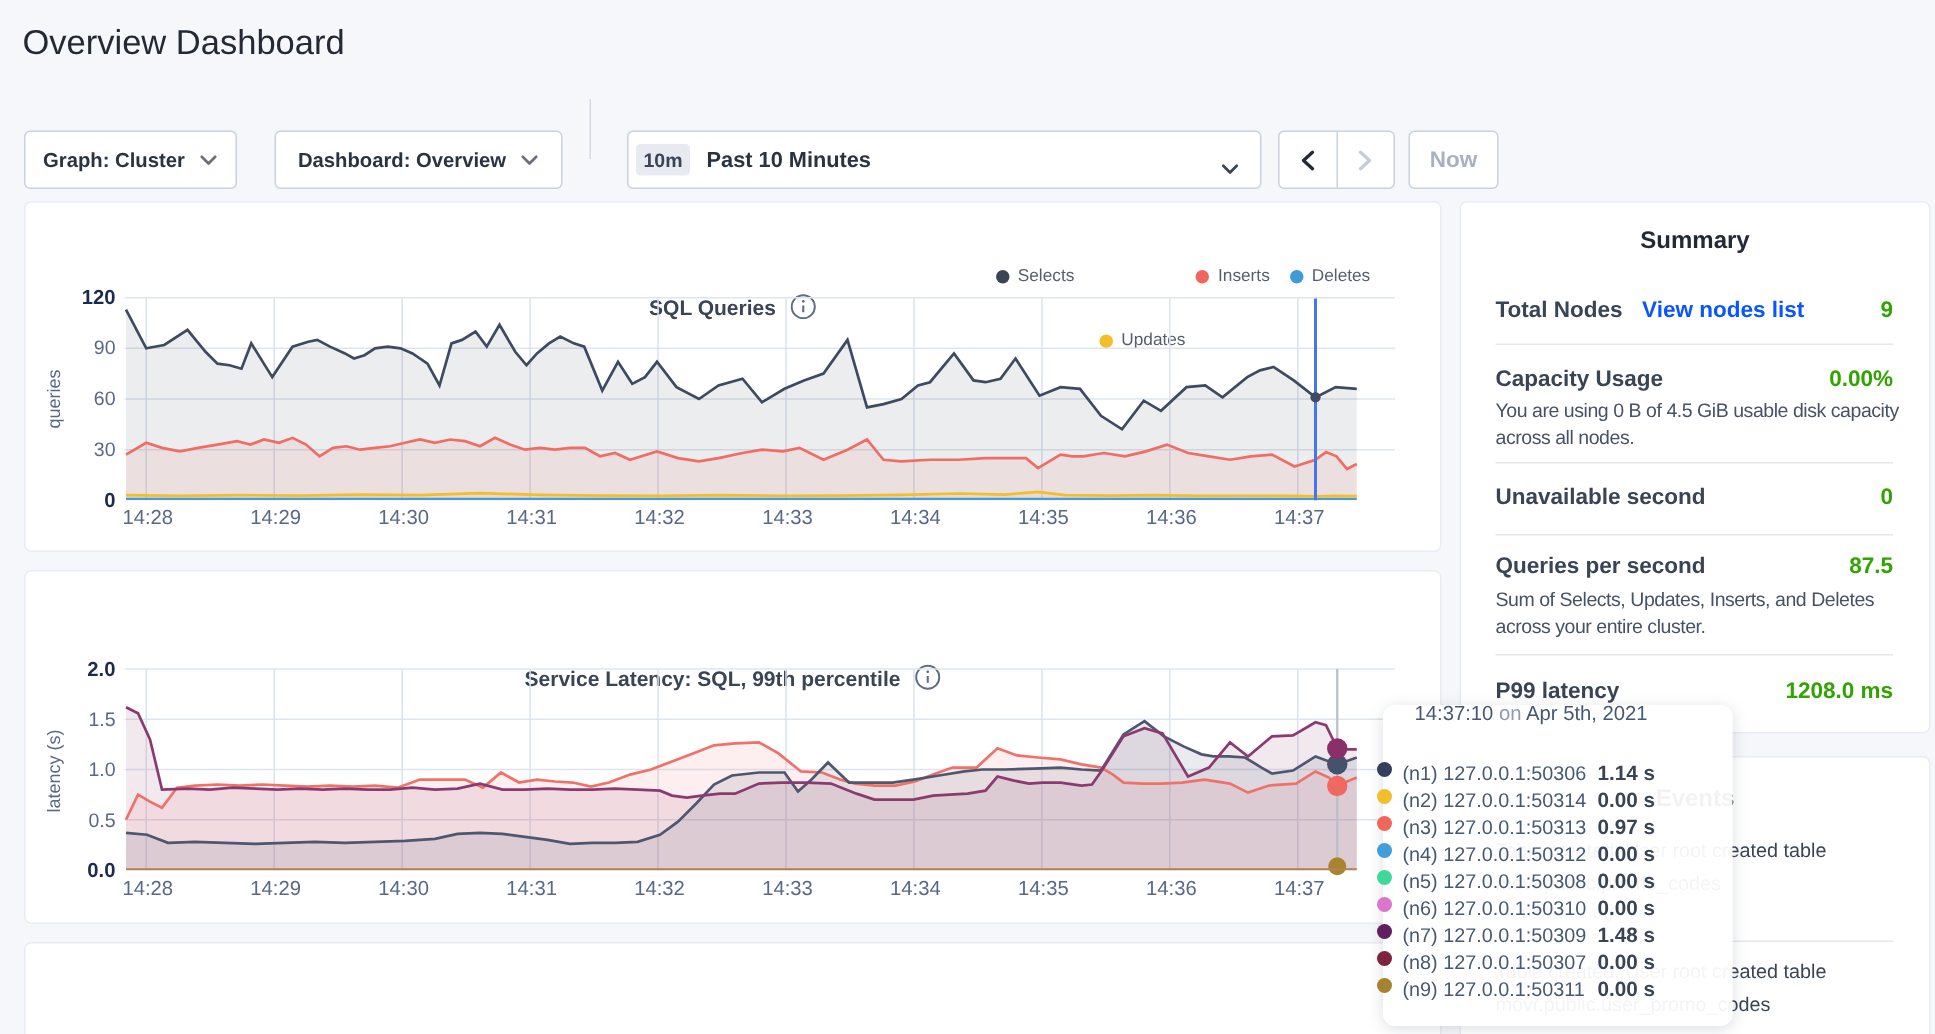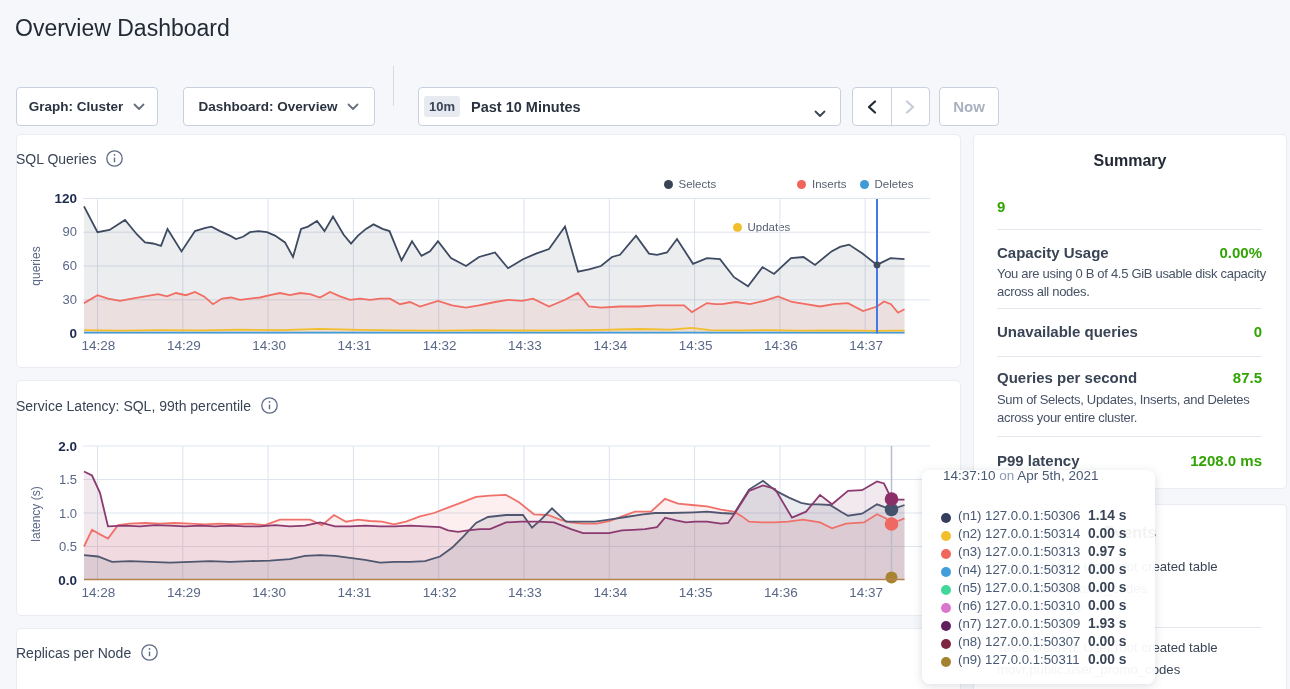--- a/index.html
+++ b/index.html
@@ -2,34 +2,34 @@
 <html><head><meta charset="utf-8"><style>
 
 * { margin:0; padding:0; box-sizing:border-box; }
 html,body { width:1290px; height:689px; overflow:hidden; background:#f5f7fa;
   font-family:"Liberation Sans", sans-serif; }
 .abs { position:absolute; }
 .panel { position:absolute; background:#fff; border:1px solid #e9ecf2; border-radius:5px; }
 .btn { position:absolute; background:#fff; border:1px solid #c9d0de; border-radius:4px;
   display:flex; align-items:center; justify-content:center; height:39px; top:67px;margin-top:20px; }
 .btn span { font-weight:bold; font-size:13.5px; color:#2b3340; margin-right:10px; }
-.ctitle { position:absolute; width:100%; display:flex; align-items:center; justify-content:flex-start;
-  font-weight:normal; font-size:14px; color:#394455; }
+.ctitle { position:absolute; width:100%; display:flex; align-items:center; justify-content:center;
+  font-weight:bold; font-size:14px; color:#394455;margin-top:46px; }
 svg text.ax { font-family:"Liberation Sans",sans-serif; font-size:13px; fill:#5a6887; text-anchor:end; }
 svg text.ax.b { font-weight:bold; fill:#1c2b4d; font-size:13.5px; }
 svg text.xl { font-family:"Liberation Sans",sans-serif; font-size:13.5px; fill:#5a6887; text-anchor:middle; }
 svg text.rl { font-family:"Liberation Sans",sans-serif; font-size:12px; fill:#5a6887; text-anchor:middle; }
 .leg { position:absolute; top:178px; display:flex; align-items:center; font-size:11.5px; color:#565f6e;text-align:right; }
 .leg i { width:9px; height:9px; border-radius:50%; display:inline-block; margin-right:6px; }
 .srow { position:absolute; left:997px; width:265px; display:flex; justify-content:space-between; align-items:baseline; }
 .srow .lbl { font-weight:bold; font-size:15px; color:#394455; }
 .srow .val { font-weight:bold; font-size:15px; color:#31a403; }
 .sdesc { position:absolute; left:997px; width:290px; font-size:13px; letter-spacing:-0.3px; color:#475266; line-height:17.5px; }
 .sdiv { position:absolute; left:997px; width:265px; border-top:1px solid #e4e8ee; }
-.ttrow { position:absolute; left:941px; display:flex; align-items:flex-end; font-size:13.2px; color:#475872; white-space:nowrap; }
+.ttrow { position:absolute; left:918px; display:flex; align-items:flex-start; font-size:13.2px; color:#475872; white-space:nowrap; }
 .ttrow i { width:10px; height:10px; border-radius:50%; display:inline-block; margin-right:7px; }
 .ttrow b { position:absolute; left:147px; color:#394455; font-size:13.8px; white-space:nowrap; }
 
 </style></head><body>
 <div class="abs" style="left:15px;top:15px;font-size:23px;color:#242a35;">Overview Dashboard</div>
 <div class="btn" style="left:16px;width:142px;">
     <span>Graph: Cluster</span>
     <svg width="12" height="8" viewBox="0 0 12 8">
       <polyline points="1.5,1.5 6,6 10.5,1.5" fill="none" stroke="#69707d" stroke-width="1.8" stroke-linecap="round" stroke-linejoin="round"></polyline>
     </svg>
@@ -166,31 +166,32 @@
 <text x="525.0" y="596.5" class="xl">14:33</text>
 <text x="610.3" y="596.5" class="xl">14:34</text>
 <text x="695.6" y="596.5" class="xl">14:35</text>
 <text x="780.9" y="596.5" class="xl">14:36</text>
 <text x="866.2" y="596.5" class="xl">14:37</text>
 <text transform="translate(40,514) rotate(-90)" class="rl">latency (s)</text>
 </svg>
 <div class="panel" style="left:973px;top:134px;width:314px;height:355px;"></div>
 <div class="abs" style="left:973px;top:152px;width:314px;text-align:center;font-weight:bold;font-size:16px;color:#242a35;">Summary</div>
 <div class="srow" style="top:198px;">
+    <span><span class="lbl">Total Nodes</span><a style="color:#0a55ff;font-weight:bold;font-size:15px;margin-left:13px;text-decoration:none;">View nodes list</a></span>
     <span class="val">9</span>
   </div>
 <div class="sdiv" style="top:229px;"></div>
 <div class="srow" style="top:244px;">
     <span class="lbl">Capacity Usage</span>
     <span class="val">0.00%</span>
   </div>
 <div class="sdesc" style="top:265px;">You are using 0 B of 4.5 GiB usable disk capacity<br>across all nodes.</div>
 <div class="sdiv" style="top:308px;"></div>
 <div class="srow" style="top:323px;">
-    <span class="lbl">Unavailable queries</span>
+    <span class="lbl">Unavailable second</span>
     <span class="val">0</span>
   </div>
 <div class="sdiv" style="top:356px;"></div>
 <div class="srow" style="top:369px;">
     <span class="lbl">Queries per second</span>
     <span class="val">87.5</span>
   </div>
 <div class="sdesc" style="top:391px;">Sum of Selects, Updates, Inserts, and Deletes<br>across your entire cluster.</div>
 <div class="sdiv" style="top:436px;"></div>
 <div class="srow" style="top:452px;">
@@ -204,14 +205,14 @@
 <div class="sdiv" style="top:627px;"></div>
 <div class="abs" style="left:997px;top:637px;width:252px;font-size:13.2px;color:#394455;line-height:22px;">Table created: User root created table movr.public.user_promo_codes</div>
 <div class="abs" style="left:922px;top:470px;width:233px;height:214px;background:rgba(255,255,255,0.94);border-radius:8px;box-shadow:0 2px 10px rgba(60,70,90,0.18);"></div>
 <div class="abs" style="left:943px;top:468px;font-size:13.5px;color:#475872;">14:37:10 <span style="color:#8e99b3;">on</span> Apr 5th, 2021</div>
 <div class="ttrow" style="top:508px;"><i style="background:#333f5c;"></i>(n1) 127.0.0.1:50306<b>1.14 s</b></div>
 <div class="ttrow" style="top:526px;"><i style="background:#f2be2c;"></i>(n2) 127.0.0.1:50314<b>0.00 s</b></div>
 <div class="ttrow" style="top:544px;"><i style="background:#f0655c;"></i>(n3) 127.0.0.1:50313<b>0.97 s</b></div>
 <div class="ttrow" style="top:562px;"><i style="background:#419eda;"></i>(n4) 127.0.0.1:50312<b>0.00 s</b></div>
 <div class="ttrow" style="top:580px;"><i style="background:#40d89a;"></i>(n5) 127.0.0.1:50308<b>0.00 s</b></div>
 <div class="ttrow" style="top:598px;"><i style="background:#da77cd;"></i>(n6) 127.0.0.1:50310<b>0.00 s</b></div>
-<div class="ttrow" style="top:616px;"><i style="background:#601f5e;"></i>(n7) 127.0.0.1:50309<b>1.93 s</b></div>
+<div class="ttrow" style="top:616px;"><i style="background:#601f5e;"></i>(n7) 127.0.0.1:50309<b>1.48 s</b></div>
 <div class="ttrow" style="top:634px;"><i style="background:#7e2440;"></i>(n8) 127.0.0.1:50307<b>0.00 s</b></div>
 <div class="ttrow" style="top:652px;"><i style="background:#a5822f;"></i>(n9) 127.0.0.1:50311<b>0.00 s</b></div>
 </body></html>

